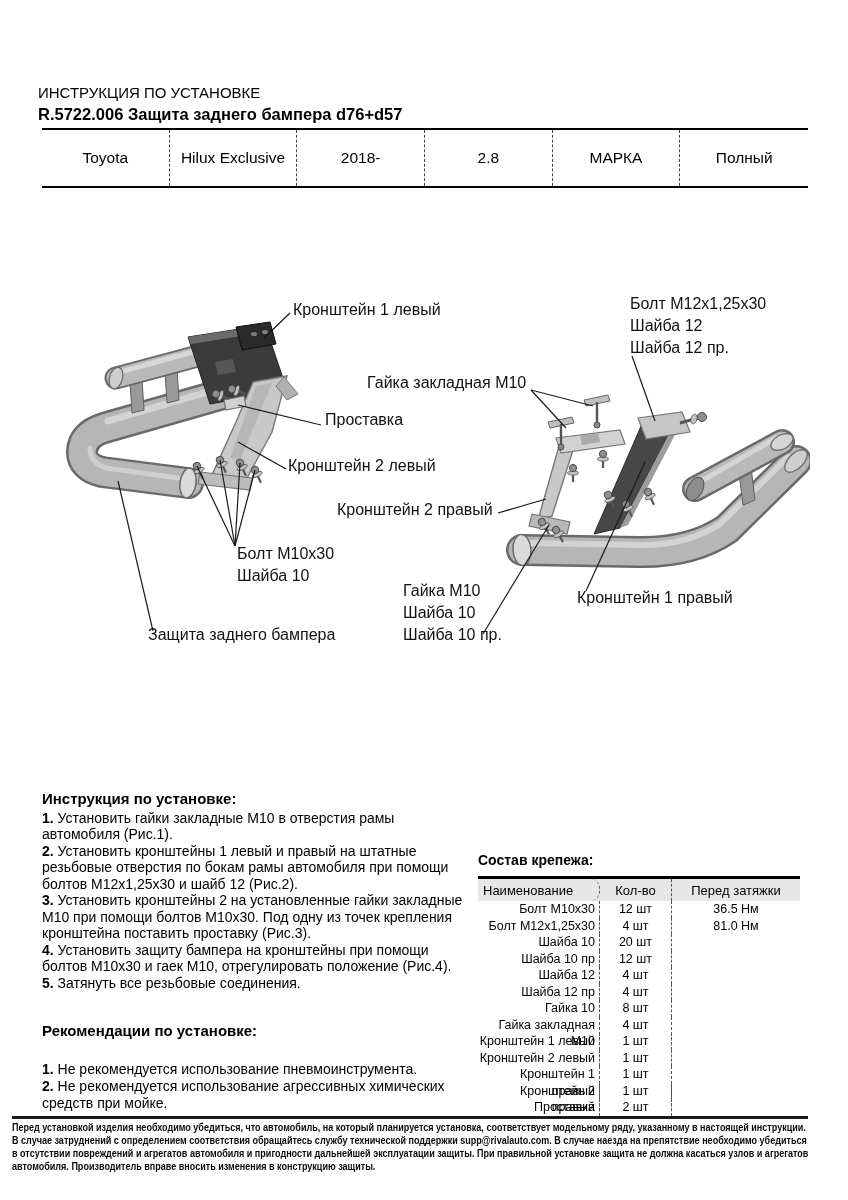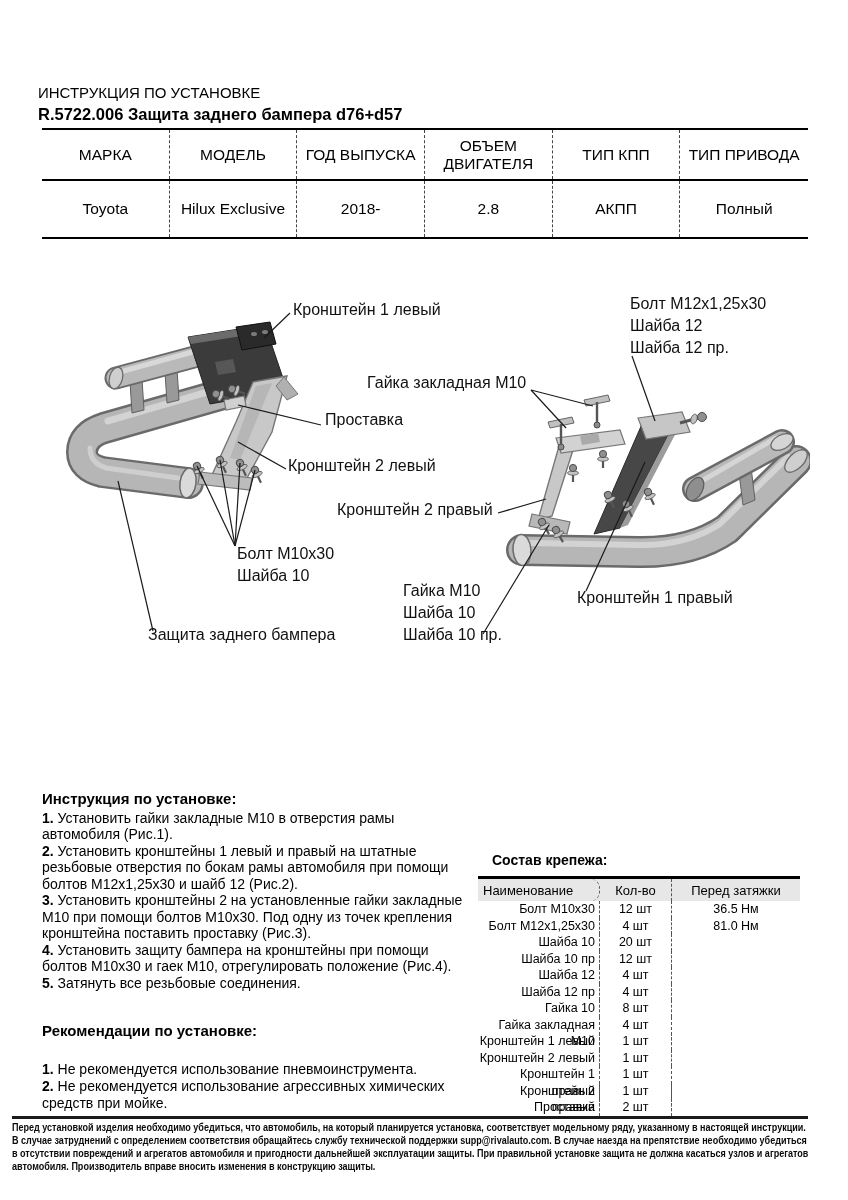--- a/index.html
+++ b/index.html
@@ -27,21 +27,21 @@
   .dlabel{position:absolute;font-size:16px;line-height:22px;color:#111;white-space:nowrap;}
 
   
   #instructions{position:absolute;left:42px;top:791px;width:434px;font-size:14px;line-height:16.5px;}
   .block-title{font-size:15px;font-weight:700;margin:0 0 2px 0;}
   .instr-item{margin:0;}
   #recommendations{position:absolute;left:42px;top:1022px;width:434px;font-size:14px;line-height:17px;}
   #recommendations .block-title{margin-bottom:22px;}
 
   
-  #fastener-title{position:absolute;left:492px;top:852px;font-size:14px;font-weight:700;}
+  #fastener-title{position:absolute;left:478px;top:852px;font-size:14px;font-weight:700;}
   #fastener-table{position:absolute;left:478px;top:876px;width:322px;border-top:3px solid #000;border-bottom:3px solid #000;}
   .ft-head{display:grid;grid-template-columns:122px 72px 128px;background:#e7e7e7;height:22px;}
   .ft-hcell{font-size:13px;display:flex;align-items:center;}
   .ft-hcell.c0{padding-left:5px;border-radius:9px;}
   .ft-hcell.c1,.ft-hcell.c2{justify-content:center;}
   .ft-hcell.c0,.ft-hcell.c1{border-right:1.5px dashed #555;}
   .ft-row{display:grid;grid-template-columns:122px 72px 128px;height:16.5px;}
   .ft-cell{font-size:12.5px;line-height:16.5px;}
   .ft-cell.c0{text-align:right;padding-right:4px;border-right:1.5px dashed #555;}
   .ft-cell.c1{text-align:center;border-right:1.5px dashed #555;}
@@ -54,34 +54,26 @@
 </style>
 </head>
 <body>
 
 <div id="doc-header">
   <div id="doc-title-line1">ИНСТРУКЦИЯ ПО УСТАНОВКЕ</div>
   <div id="doc-title-line2">R.5722.006 Защита заднего бампера d76+d57</div>
 </div>
 
 <div id="vehicle-table">
-  <div class="vt-row head" id="vt-head">
-      <div class="vt-cell">МАРКА</div>
-      <div class="vt-cell">МОДЕЛЬ</div>
-      <div class="vt-cell">ГОД ВЫПУСКА</div>
-      <div class="vt-cell">ОБЪЕМ ДВИГАТЕЛЯ</div>
-      <div class="vt-cell">ТИП КПП</div>
-      <div class="vt-cell">ТИП ПРИВОДА</div>
-    </div>
   <div class="vt-row body" id="vt-body">
       <div class="vt-cell">Toyota</div>
       <div class="vt-cell">Hilux Exclusive</div>
       <div class="vt-cell">2018-</div>
       <div class="vt-cell">2.8</div>
-      <div class="vt-cell">АКПП</div>
+      <div class="vt-cell">МАРКА</div>
       <div class="vt-cell">Полный</div>
     </div>
 </div>
 
 <svg id="diagram-svg" width="770" height="385" viewBox="0 0 770 385">
   <defs>
     <g id="bolt">
       <line x1="0" y1="4" x2="0" y2="14" stroke="#555" stroke-width="2.2"></line>
       <ellipse cx="0" cy="5" rx="5.5" ry="2.2" fill="#c4c4c4" stroke="#555" stroke-width="0.8"></ellipse>
       <circle cx="0" cy="0" r="3.6" fill="#909090" stroke="#4c4c4c" stroke-width="1"></circle>

